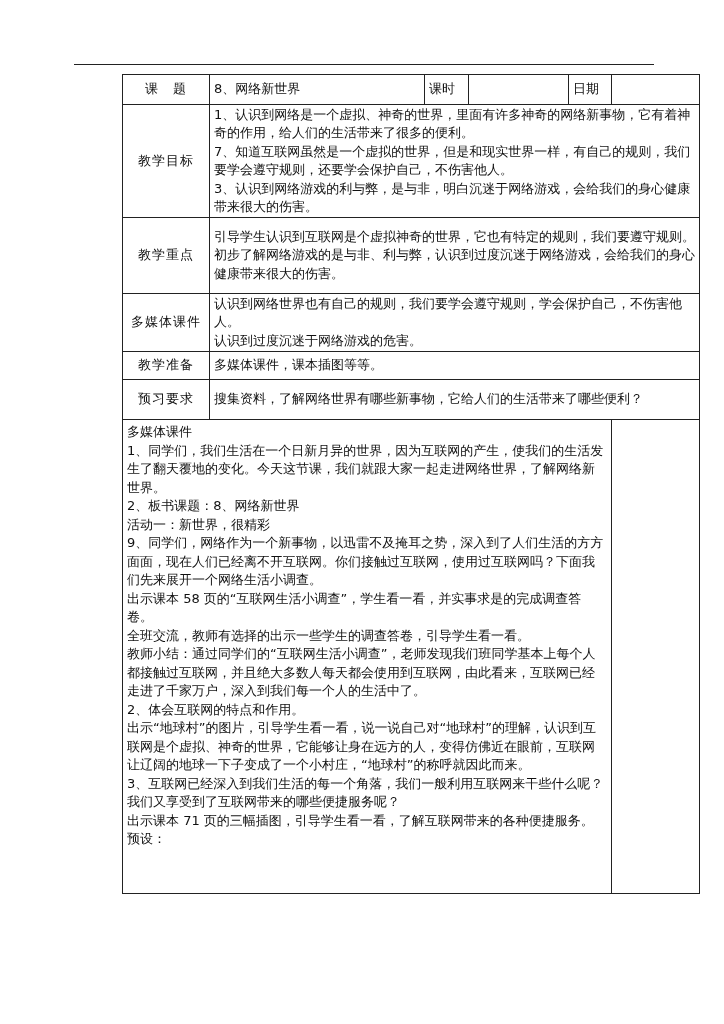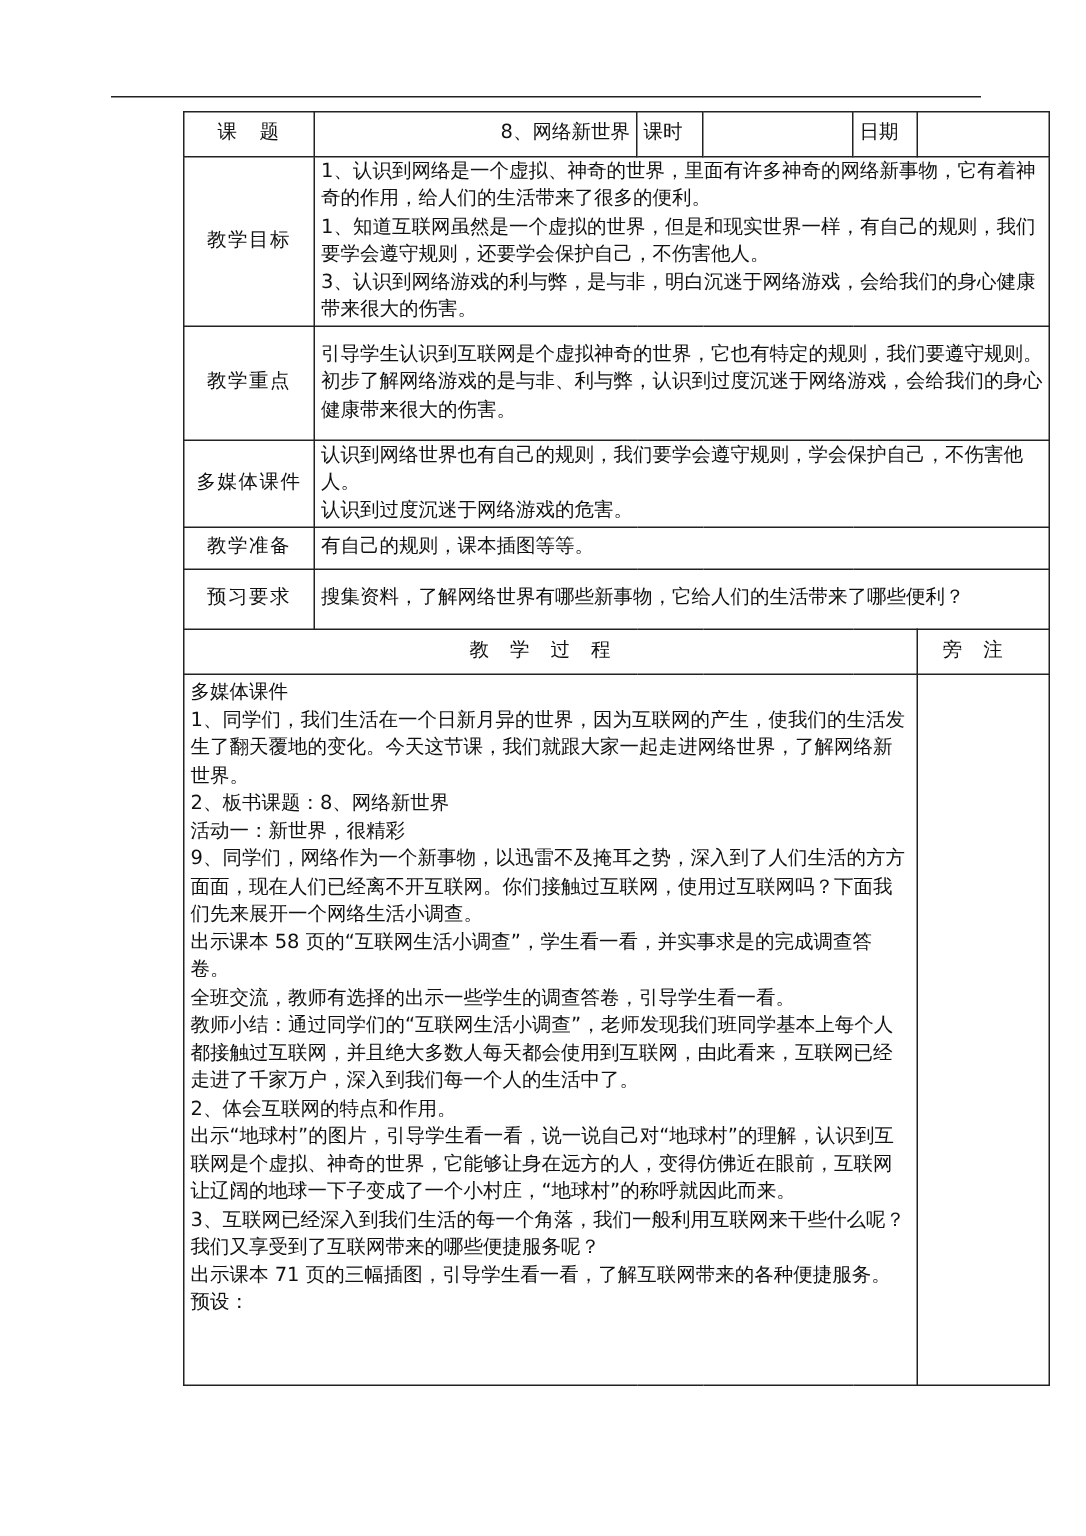--- a/index.html
+++ b/index.html
@@ -22,63 +22,59 @@
     <col style="width:87px">
       <col style="width:215px">
       <col style="width:44px">
       <col style="width:100px">
       <col style="width:43px">
       <col style="width:88px">
   </colgroup>
   <tbody>
       <tr style="height:30px">
     <td class="lbl">课　题</td>
-    <td style="text-align:right">8、网络新世界</td>
+    <td style="text-align:left">8、网络新世界</td>
     <td style="text-align:left">课时</td>
     <td></td>
     <td style="text-align:left">日期</td>
     <td></td>
   </tr>
   <tr style="height:113px">
     <td class="lbl">教学目标</td>
     <td colspan="5" class="txt">
       <p>1、认识到网络是一个虚拟、神奇的世界，里面有许多神奇的网络新事物，它有着神奇的作用，给人们的生活带来了很多的便利。</p>
-      <p>1、知道互联网虽然是一个虚拟的世界，但是和现实世界一样，有自己的规则，我们要学会遵守规则，还要学会保护自己，不伤害他人。</p>
+      <p>7、知道互联网虽然是一个虚拟的世界，但是和现实世界一样，有自己的规则，我们要学会遵守规则，还要学会保护自己，不伤害他人。</p>
       <p>3、认识到网络游戏的利与弊，是与非，明白沉迷于网络游戏，会给我们的身心健康带来很大的伤害。</p>
     </td>
   </tr>
   <tr style="height:76px">
     <td class="lbl">教学重点</td>
     <td colspan="5" class="txt">
       <p>引导学生认识到互联网是个虚拟神奇的世界，它也有特定的规则，我们要遵守规则。</p>
       <p>初步了解网络游戏的是与非、利与弊，认识到过度沉迷于网络游戏，会给我们的身心健康带来很大的伤害。</p>
     </td>
   </tr>
   <tr style="height:58px">
     <td class="lbl">多媒体课件</td>
     <td colspan="5" class="txt">
       <p>认识到网络世界也有自己的规则，我们要学会遵守规则，学会保护自己，不伤害他人。</p>
       <p>认识到过度沉迷于网络游戏的危害。</p>
     </td>
   </tr>
   <tr style="height:28px">
     <td class="lbl">教学准备</td>
     <td colspan="5" class="txt">
-      <p>有自己的规则，课本插图等等。</p>
+      <p>多媒体课件，课本插图等等。</p>
     </td>
   </tr>
   <tr style="height:40px">
     <td class="lbl">预习要求</td>
     <td colspan="5" class="txt">
       <p>搜集资料，了解网络世界有哪些新事物，它给人们的生活带来了哪些便利？</p>
     </td>
-  </tr>
-  <tr>
-    <td colspan="5" class="hdr">教学过程</td>
-    <td class="hdr">旁注</td>
   </tr>
   <tr style="height:474px">
     <td colspan="5" class="proc" style="vertical-align:top;padding-top:3px">
       <p>多媒体课件</p>
       <p>1、同学们，我们生活在一个日新月异的世界，因为互联网的产生，使我们的生活发生了翻天覆地的变化。今天这节课，我们就跟大家一起走进网络世界，了解网络新世界。</p>
       <p>2、板书课题：8、网络新世界</p>
       <p>活动一：新世界，很精彩</p>
       <p>9、同学们，网络作为一个新事物，以迅雷不及掩耳之势，深入到了人们生活的方方面面，现在人们已经离不开互联网。你们接触过互联网，使用过互联网吗？下面我们先来展开一个网络生活小调查。</p>
       <p>出示课本 58 页的“互联网生活小调查”，学生看一看，并实事求是的完成调查答卷。</p>
       <p>全班交流，教师有选择的出示一些学生的调查答卷，引导学生看一看。</p>

